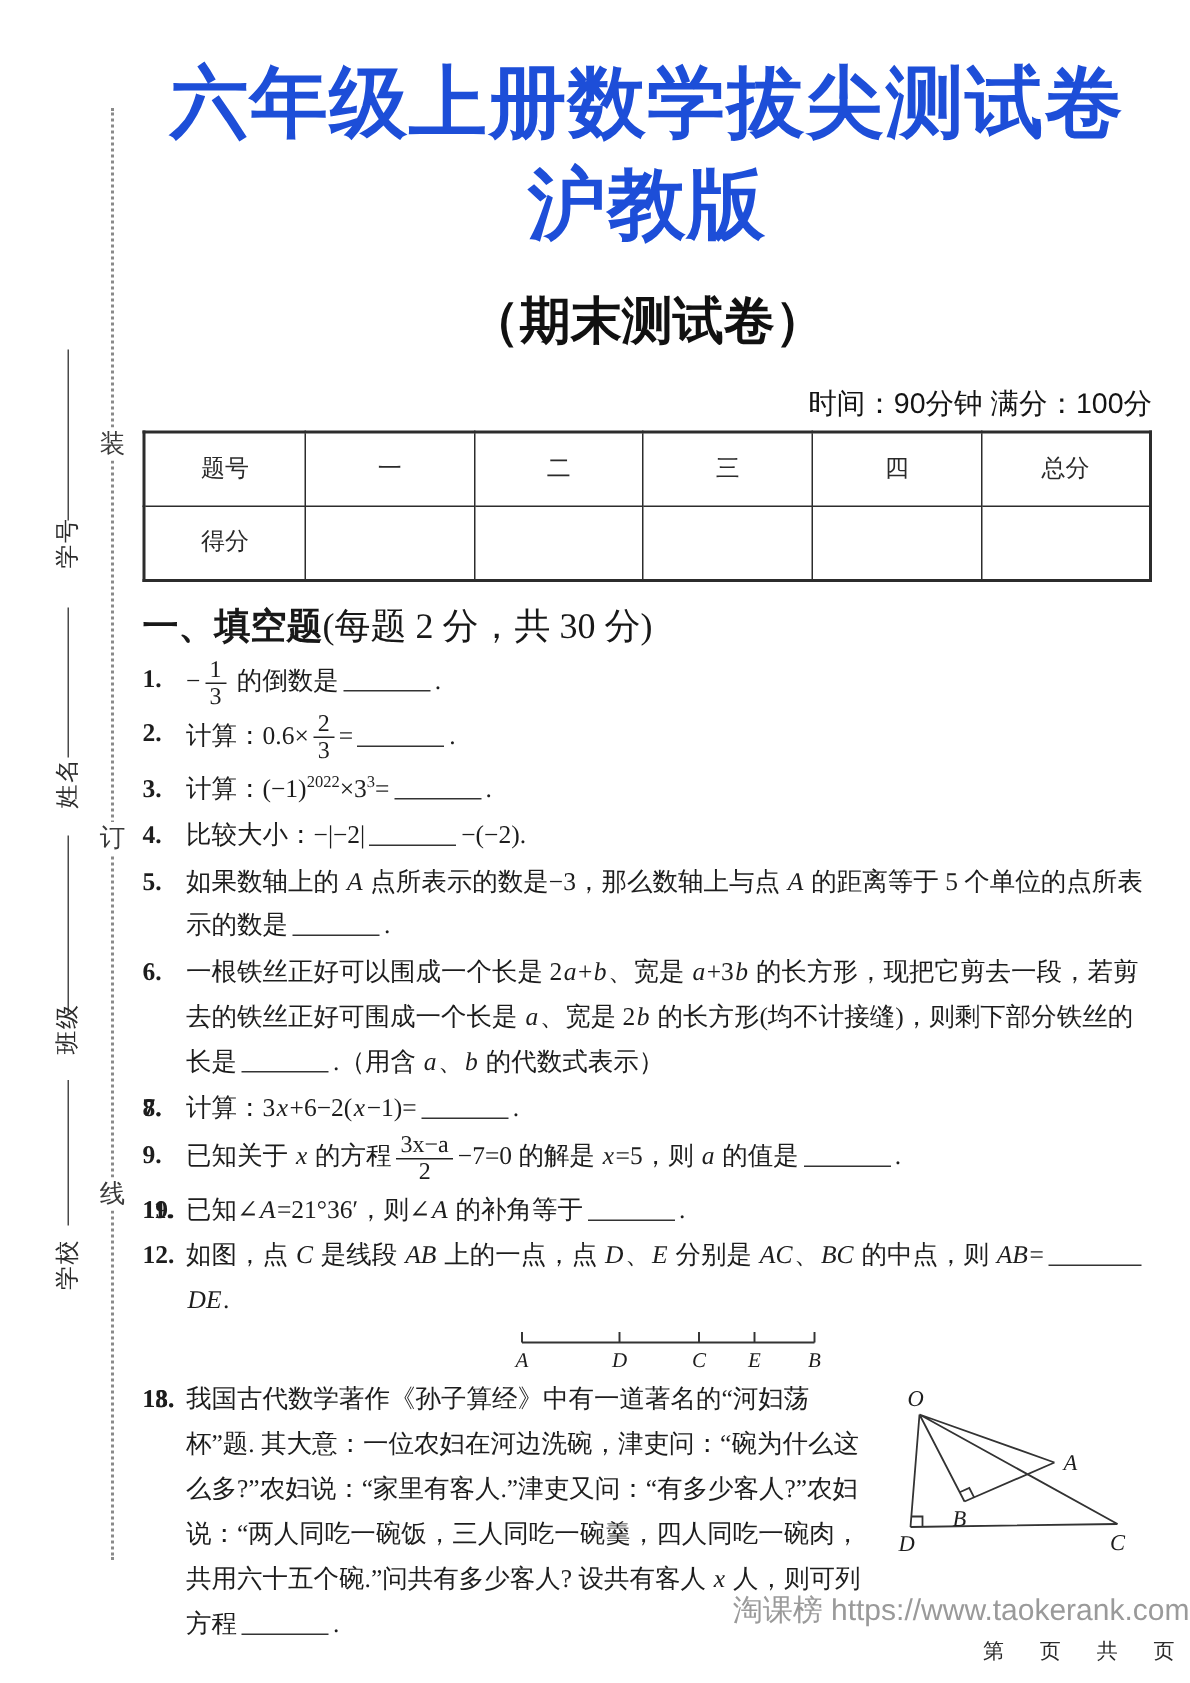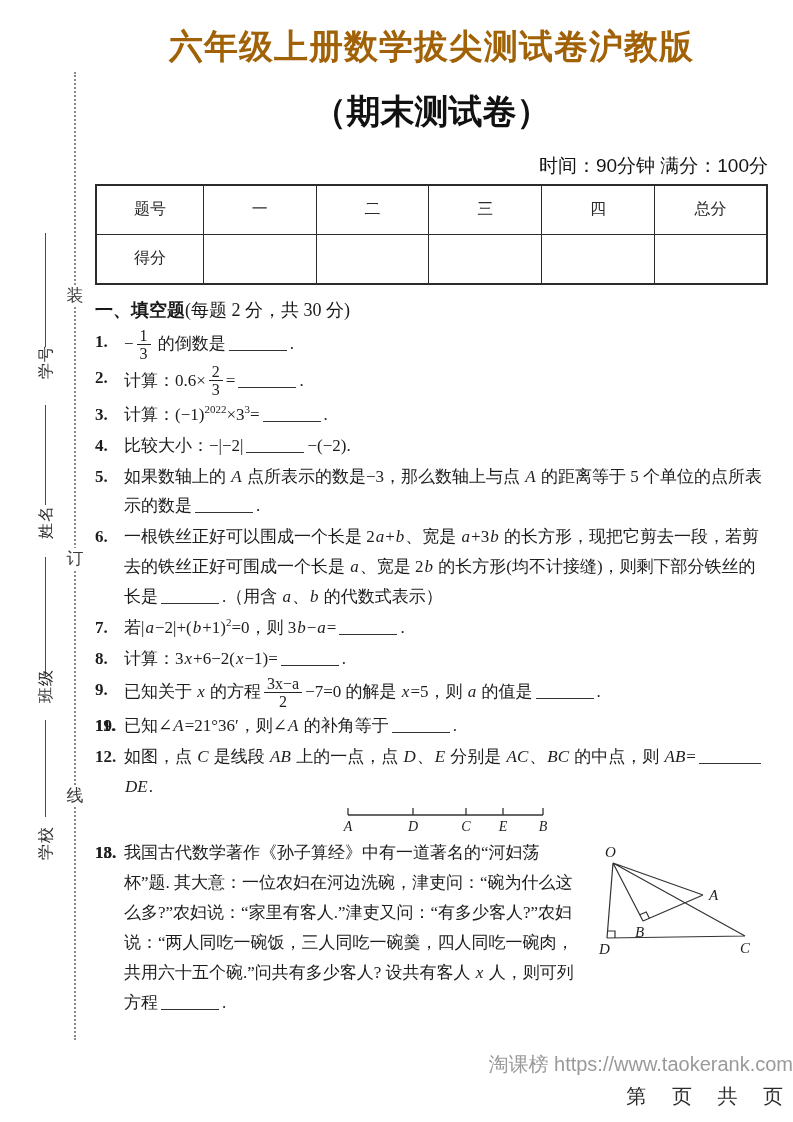--- a/index.html
+++ b/index.html
@@ -18,39 +18,39 @@
     transform:rotate(-90deg);font-size:16px;color:#2b2b2b;letter-spacing:1px;
   }
   .bchar{
     position:absolute;left:63px;width:24px;text-align:center;background:#fff;
     font-size:17px;color:#3a3a3a;line-height:22px;
   }
 
   
   .content{position:absolute;left:95px;top:20px;width:673px;}
   .paper-title{
-    margin:4px;text-align:center;font-family:"Liberation Sans","DejaVu Sans",sans-serif;
-    font-weight:900;font-size:34px;line-height:1.3;letter-spacing:1px;color:#a16207;
+    margin:16px;text-align:center;font-family:"Liberation Sans","DejaVu Sans",sans-serif;
+    font-weight:900;font-size:52px;line-height:1.3;letter-spacing:1px;color:#1d4ed8;
   }
   .paper-subtitle{
     margin:22px 0 0;text-align:center;font-family:"Liberation Sans","DejaVu Sans",sans-serif;
     font-weight:900;font-size:34px;line-height:1.25;color:#111;
   }
   .meta{
     margin-top:20px;text-align:right;font-family:"Liberation Sans","DejaVu Sans",sans-serif;
     font-weight:normal;font-size:19px;color:#141414;
   }
   table.score-table{
     width:100%;border-collapse:collapse;margin-top:5px;border:2px solid #2c2c2c;
     font-size:16px;color:#2a2a2a;table-layout:fixed;
   }
   table.score-table td{border:1.5px solid #2c2c2c;height:28px;text-align:center;padding:10px;}
   table.score-table td.first{width:86px;}
 
-  .section-title{margin-top:13px;font-size:18px;color:#181818;}
+  .section-title{margin-top:13px;font-size:24px;color:#181818;}
   .st-b{font-weight:bold;}
   .st-n{font-weight:normal;}
 
   .questions{margin-top:5px;font-size:17px;line-height:1.76;color:#1d1d1d;}
   .q{position:relative;padding-left:29px;margin-top:1px;}
   .qnum{position:absolute;left:0;top:0;font-weight:bold;font-style:normal;}
   .m{font-style:italic;font-family:"Liberation Serif","DejaVu Serif",serif;padding:0 1px;}
   sup{font-size:11px;line-height:0;}
   .frac{display:inline-block;vertical-align:-0.62em;text-align:center;line-height:1.08;margin:0 3px;font-size:16px;}
   .fn{display:block;border-bottom:1.2px solid #222;padding:0 3px;}
@@ -60,21 +60,21 @@
   .segfig-line{text-align:center;margin:0;line-height:1;}
   .fig-seg line,.fig-seg path{stroke:#333;stroke-width:1.3;fill:none;}
   .fig-seg text{font-family:"Liberation Serif","DejaVu Serif",serif;font-style:italic;font-size:14px;fill:#1d1d1d;text-anchor:middle;}
   .fig-tri{float:right;margin:6px 0 4px 12px;}
   .fig-tri path{stroke:#333;stroke-width:1.2;fill:none;}
   .fig-tri text{font-family:"Liberation Serif","DejaVu Serif",serif;font-style:italic;font-size:15px;fill:#1d1d1d;}
 
   
   .footer{position:absolute;left:0;right:0;bottom:12px;text-align:right;}
   .brand{font-family:"Liberation Sans","DejaVu Sans",sans-serif;font-size:20px;color:#9a9a9a;}
-  .pagenum{margin-top:5px;font-size:20px;color:#2b2b2b;letter-spacing:10px;font-family:"Liberation Sans","DejaVu Sans",sans-serif;}
+  .pagenum{margin-top:5px;font-size:14px;color:#2b2b2b;letter-spacing:10px;font-family:"Liberation Sans","DejaVu Sans",sans-serif;}
 </style>
 </head>
 <body>
 
 <div class="page">
 
   <div class="margin-rail">
     <div class="dotted-line"></div>
     <div>
         <div class="mseg" style="top: 233px; height: 114px;"></div>
@@ -121,21 +121,21 @@
       <span class="st-b">一、填空题</span><span class="st-n">(每题 2 分，共 30 分)</span>
     </div>
 
     <div class="questions">
         <div class="q"><b class="qnum">1.</b><span class="qbody">−<span class="frac"><span class="fn">1</span><span class="fd">3</span></span> 的倒数是<span class="blank" style="width: 58px;"></span>.</span></div>
         <div class="q"><b class="qnum">2.</b><span class="qbody">计算：0.6×<span class="frac"><span class="fn">2</span><span class="fd">3</span></span>=<span class="blank" style="width: 58px;"></span>.</span></div>
         <div class="q"><b class="qnum">3.</b><span class="qbody">计算：(−1)<sup>2022</sup>×3<sup>3</sup>=<span class="blank" style="width: 58px;"></span>.</span></div>
         <div class="q"><b class="qnum">4.</b><span class="qbody">比较大小：−|−2|<span class="blank" style="width: 58px;"></span>−(−2).</span></div>
         <div class="q"><b class="qnum">5.</b><span class="qbody">如果数轴上的 <i class="m">A</i> 点所表示的数是−3，那么数轴上与点 <i class="m">A</i> 的距离等于 5 个单位的点所表示的数是<span class="blank" style="width: 58px;"></span>.</span></div>
         <div class="q"><b class="qnum">6.</b><span class="qbody">一根铁丝正好可以围成一个长是 2<i class="m">a</i>+<i class="m">b</i>、宽是 <i class="m">a</i>+3<i class="m">b</i> 的长方形，现把它剪去一段，若剪去的铁丝正好可围成一个长是 <i class="m">a</i>、宽是 2<i class="m">b</i> 的长方形(均不计接缝)，则剩下部分铁丝的长是<span class="blank" style="width: 58px;"></span>.（用含 <i class="m">a</i>、<i class="m">b</i> 的代数式表示）</span></div>
-        <div class="q"><b class="qnum">7.</b><span class="qbody">若|<i class="m">a</i>−2|+(<i class="m">b</i>+1)<sup>2</sup>=0，则 3<i class="m">b</i>−<i class="m">a</i>=<span class="blank" style="width: 58px;"></span>.</span></div>
+        <div class="q"><b class="qnum">7.</b></div>
         <div class="q"><b class="qnum">8.</b><span class="qbody">计算：3<i class="m">x</i>+6−2(<i class="m">x</i>−1)=<span class="blank" style="width: 58px;"></span>.</span></div>
         <div class="q"><b class="qnum">9.</b><span class="qbody">已知关于 <i class="m">x</i> 的方程<span class="frac"><span class="fn">3x−a</span><span class="fd">2</span></span>−7=0 的解是 <i class="m">x</i>=5，则 <i class="m">a</i> 的值是<span class="blank" style="width: 58px;"></span>.</span></div>
         <div class="q"><b class="qnum">19.</b></div>
         <div class="q"><b class="qnum">11.</b><span class="qbody">已知∠<i class="m">A</i>=21°36′，则∠<i class="m">A</i> 的补角等于<span class="blank" style="width: 58px;"></span>.</span></div>
         <div class="q"><b class="qnum">12.</b><span class="qbody">如图，点 <i class="m">C</i> 是线段 <i class="m">AB</i> 上的一点，点 <i class="m">D</i>、<i class="m">E</i> 分别是 <i class="m">AC</i>、<i class="m">BC</i> 的中点，则 <i class="m">AB</i>=<span class="blank" style="width: 62px;"></span><i class="m">DE</i>.</span><div class="segfig-line"><span class="segfig-wrap">
     <svg class="fig-seg" width="212" height="32" viewBox="0 0 212 32">
       <line x1="8" y1="13" x2="203" y2="13"></line>
       <line x1="8" y1="6" x2="8" y2="13"></line>
       <line x1="73" y1="6" x2="73" y2="13"></line>
       <line x1="126" y1="6" x2="126" y2="13"></line>

